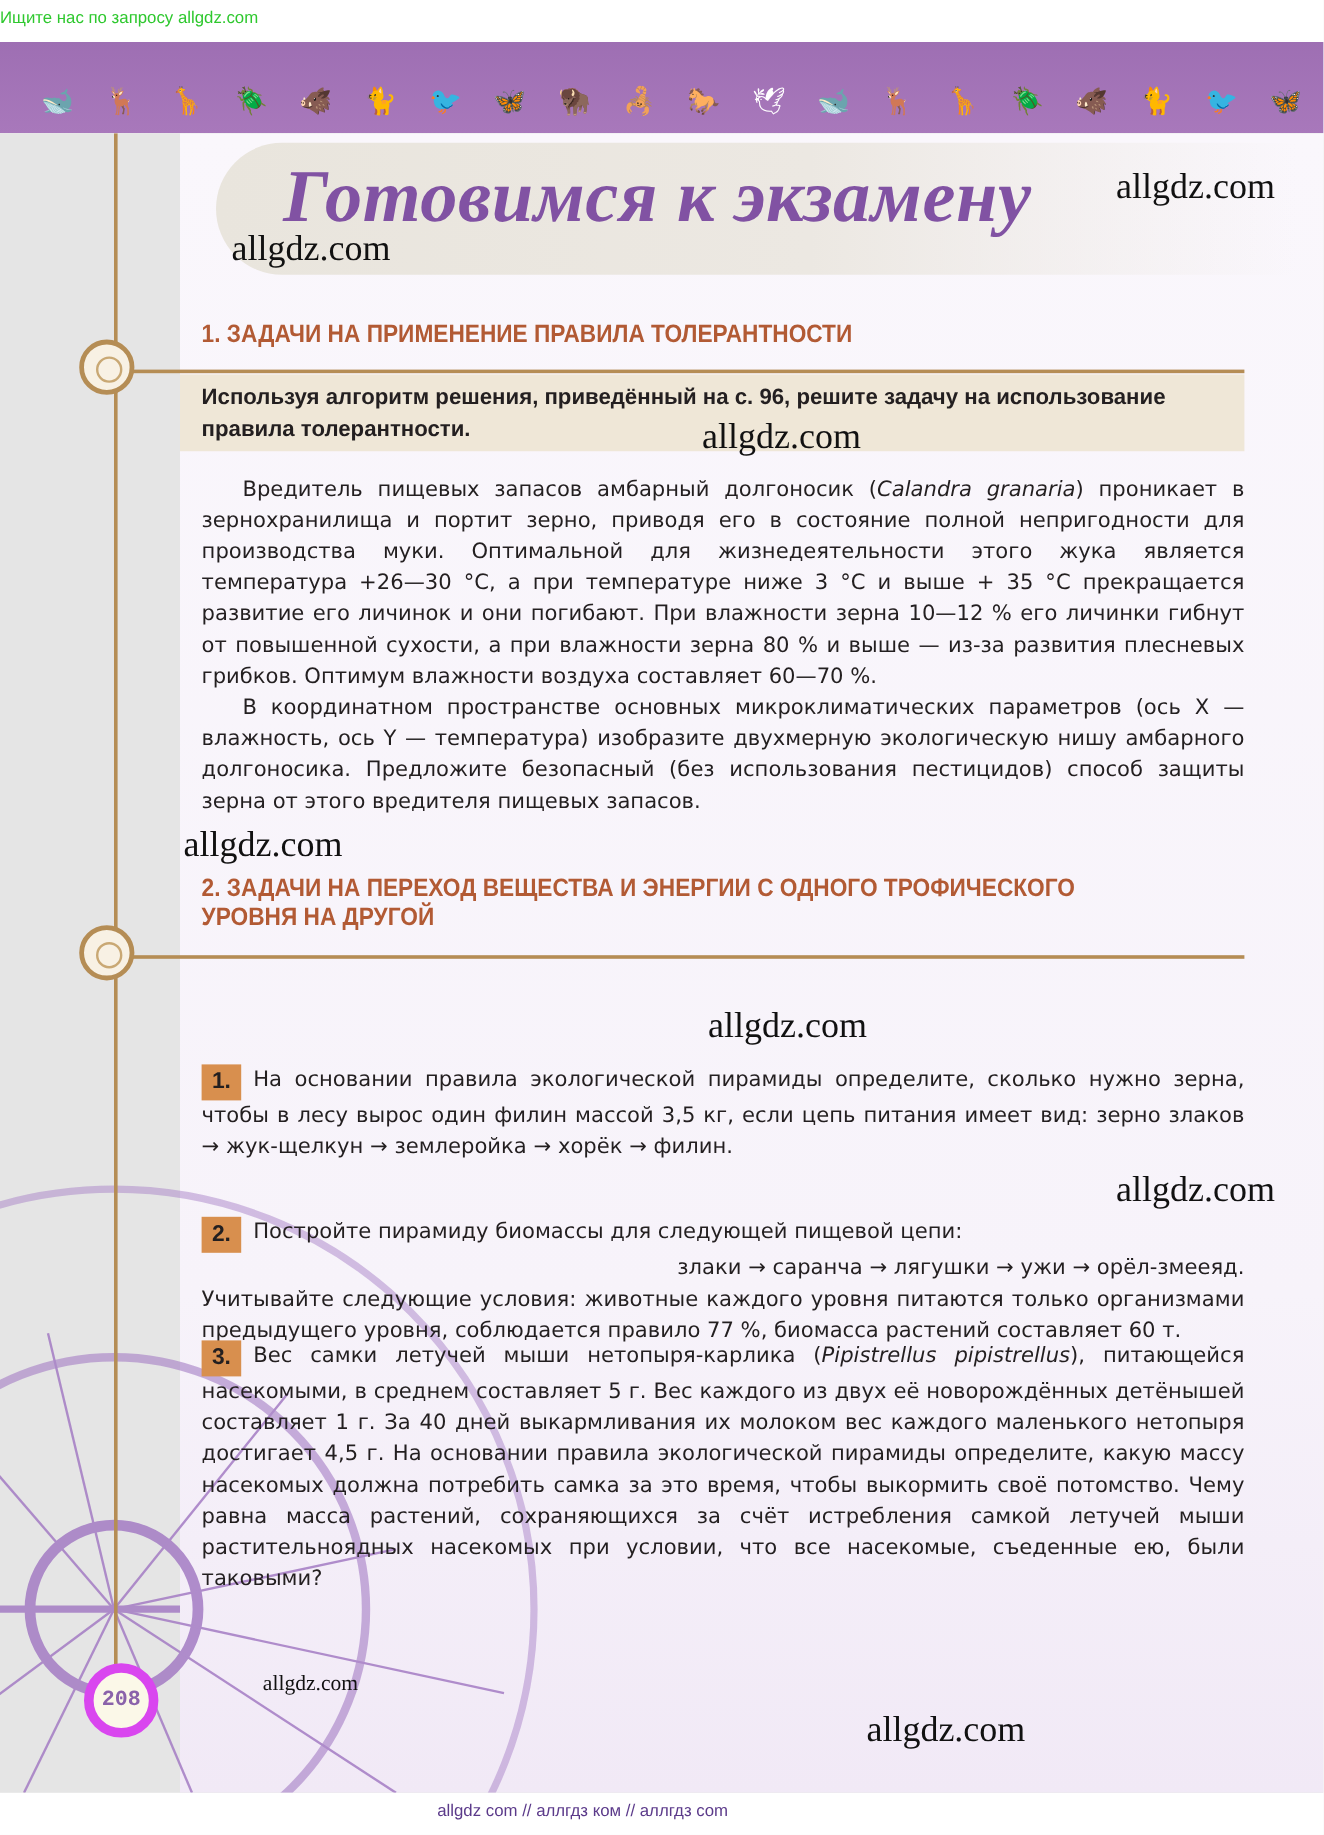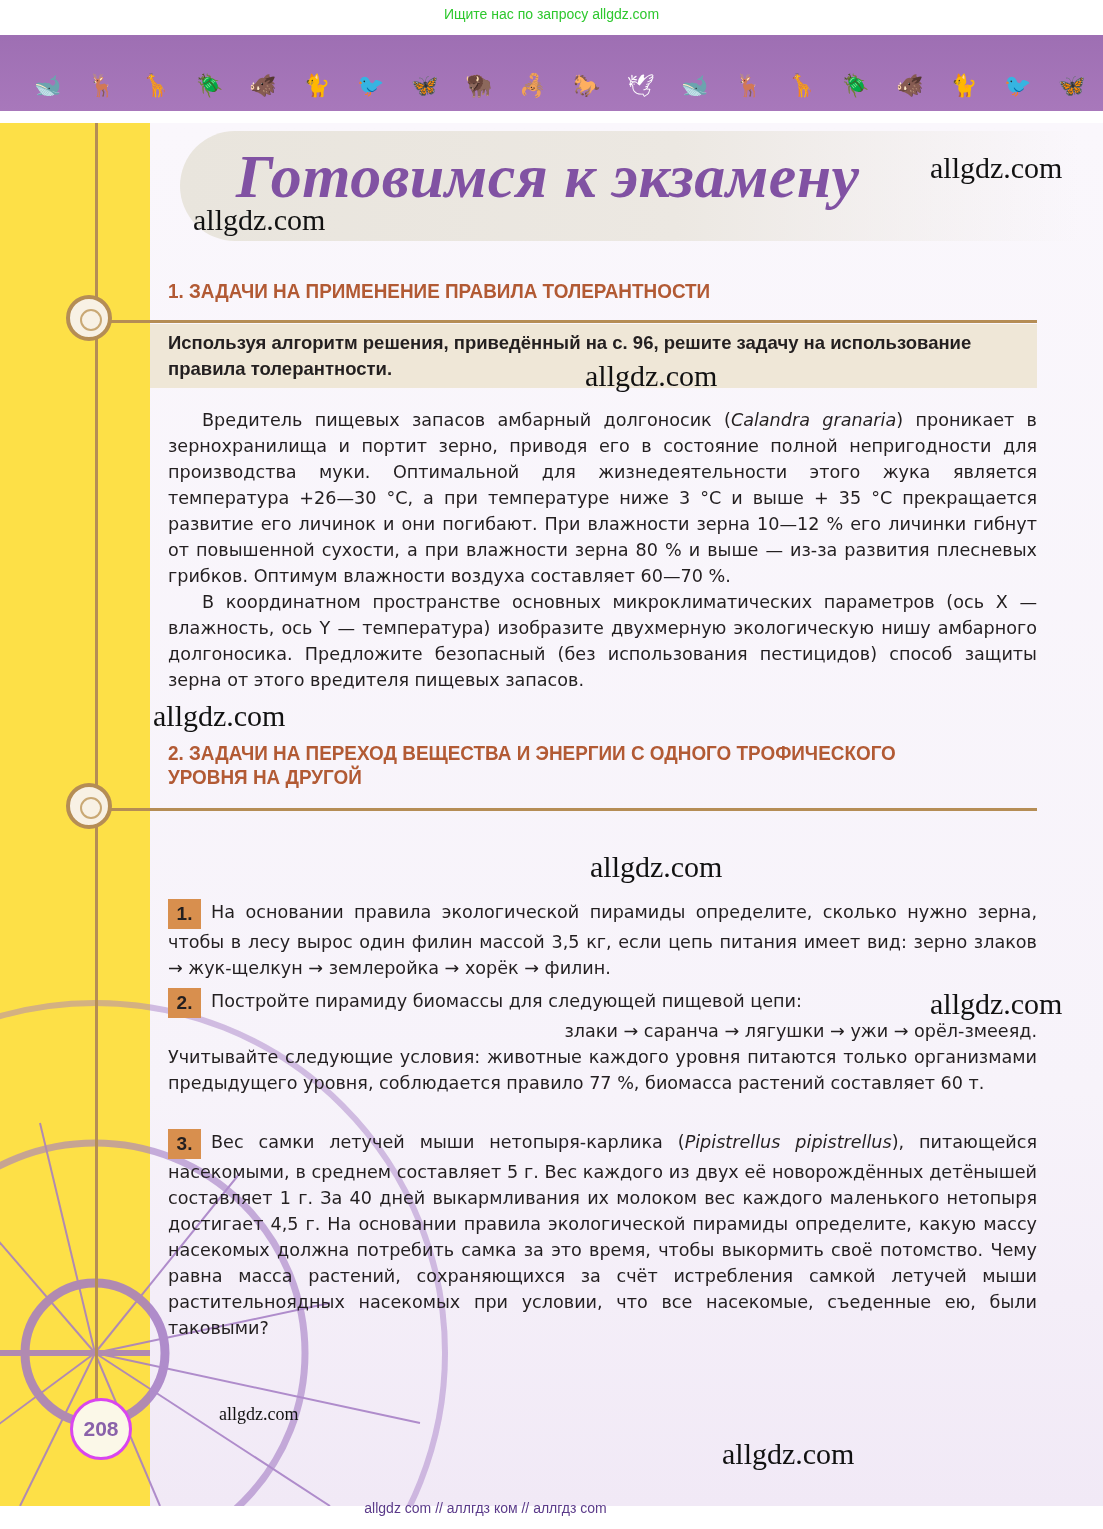--- a/index.html
+++ b/index.html
@@ -1,48 +1,48 @@
 <!DOCTYPE html>
 <html><head>
   <meta charset="utf-8">
   <style>
     * { box-sizing: border-box; margin: 0; padding: 0; }
     html, body { width: 1103px; height: 1529px; background: #ffffff; overflow: hidden; }
     body { position: relative; font-family: "DejaVu Sans", sans-serif; color: #231f20; }
 
-    .top-note { position: absolute; top: 6px; left: 0; width: 1103px; text-align: center;
+    .top-note { position: absolute; top: 6px; left: 0; width: 1103px; 
       font-family: "Liberation Sans", sans-serif; font-size: 14px; color: #2ec82e; }
 
     .banner { position: absolute; top: 35px; left: 0; width: 1103px; height: 76px;
       background: linear-gradient(180deg, #9e6fb3 0%, #a878bb 100%); }
     .animals { position: absolute; top: 36px; left: 30px; width: 1060px; height: 30px;
       display: flex; justify-content: space-between; align-items: center; }
     .animal { color: #ffffff; font-size: 22px; line-height: 30px; width: 36px; text-align: center; }
 
-    .page { position: absolute; top: 123px; left: 0; width: 1103px; height: 1383px;
-      background: #fde047; overflow: hidden; }
+    .page { position: absolute; top: 111px; left: 0; width: 1103px; height: 1383px;
+      background: #e5e5e5; overflow: hidden; }
     .content-bg { position: absolute; top: 0; left: 150px; width: 953px; height: 1383px;
       background: linear-gradient(180deg, #faf7fc 0%, #f7f3fa 70%, #f1e9f6 100%); }
     .title-swoosh { position: absolute; top: 8px; left: 180px; width: 900px; height: 110px;
       border-radius: 70px 0 0 70px;
       background: linear-gradient(90deg, #e9e5dd 0%, #ece8e2 55%, rgba(250,247,252,0) 100%); }
 
     .deco { position: absolute; left: 0; top: 0; width: 1103px; height: 1383px; pointer-events: none; }
 
     .vline { position: absolute; left: 95px; top: 0; width: 3px; height: 1290px; background: #b58d55; }
     .hrule { position: absolute; height: 3px; background: #b58d55; }
 
     .spiral { position: absolute; width: 46px; height: 46px; border-radius: 50%;
       border: 4px solid #b58d55; background: #f8f1e4; }
     .spiral::after { content: ""; position: absolute; left: 10px; top: 10px; width: 18px; height: 18px;
       border-radius: 50%; border: 2px solid #c9a874; }
 
     .page-num { position: absolute; left: 70px; top: 1275px; width: 62px; height: 62px; border-radius: 50%;
-      border: 3px solid #d946ef; background: #fbf8e8; display: flex; align-items: center; justify-content: center;
-      font-family: Liberation Sans, sans-serif; font-weight: bold; font-size: 21px; color: #8a62aa; }
+      border: 8px solid #d946ef; background: #fbf8e8; display: flex; align-items: center; justify-content: center;
+      font-family: Liberation Mono, monospace; font-weight: bold; font-size: 18px; color: #8a62aa; }
 
     .main-title { position: absolute; top: 18px; left: 236px; font-family: "Liberation Serif", serif;
       font-style: italic; font-weight: bold; font-size: 62px; color: #8152a3; letter-spacing: 0.5px; }
 
     .wm { position: absolute; font-family: Liberation Serif, serif; color: #111111; }
     .wm-lg { font-size: 30px; }
     .wm-sm { font-size: 18px; }
 
     .section-h { position: absolute; left: 168px; width: 870px; font-family: "Liberation Sans", sans-serif;
       font-weight: bold; font-size: 21px; line-height: 24px; color: #b25a34; transform: scaleX(0.9); transform-origin: left; }
@@ -143,21 +143,21 @@
 
   <div class="section-h" style="top:618px;">2. ЗАДАЧИ НА ПЕРЕХОД ВЕЩЕСТВА И ЭНЕРГИИ С ОДНОГО ТРОФИЧЕСКОГО УРОВНЯ НА ДРУГОЙ</div>
 
   <div class="wm wm-lg" style="left:590px; top:727px;">allgdz.com</div>
 
   <div class="task" style="top:776px;">
     <p><span class="num-badge">1.</span><span>На основании правила экологической пирамиды определите, сколько нужно зерна, чтобы в лесу вырос один филин массой 3,5 кг, если цепь питания имеет вид: зерно злаков → жук-щелкун → землеройка → хорёк → филин.</span></p>
   </div>
 
   <div class="task" style="top:865px;">
-    <p style="text-align:left;"><span class="num-badge">2.</span><span>Постройте пирамиду биомассы для следующей пищевой цепи:</span></p>
+    <p style="text-align:left;margin-top:38px;"><span class="num-badge">2.</span><span>Постройте пирамиду биомассы для следующей пищевой цепи:</span></p>
     <p style="text-align:right;">злаки → саранча → лягушки → ужи → орёл-змееяд.</p>
     <p>Учитывайте следующие условия: животные каждого уровня питаются только организмами предыдущего уровня, соблюдается правило 77 %, биомасса растений составляет 60 т.</p>
   </div>
   <div class="wm wm-lg" style="left:930px; top:864px;">allgdz.com</div>
 
   <div class="task" style="top:1006px;">
     <p><span class="num-badge">3.</span><span>Вес самки летучей мыши нетопыря-карлика (</span><em>Pipistrellus pipistrellus</em><span>), питающейся насекомыми, в среднем составляет 5 г. Вес каждого из двух её новорождённых детёнышей составляет 1 г. За 40 дней выкармливания их молоком вес каждого маленького нетопыря достигает 4,5 г. На основании правила экологической пирамиды определите, какую массу насекомых должна потребить самка за это время, чтобы выкормить своё потомство. Чему равна масса растений, сохраняющихся за счёт истребления самкой летучей мыши растительноядных насекомых при условии, что все насекомые, съеденные ею, были таковыми?</span></p>
   </div>
 
 

